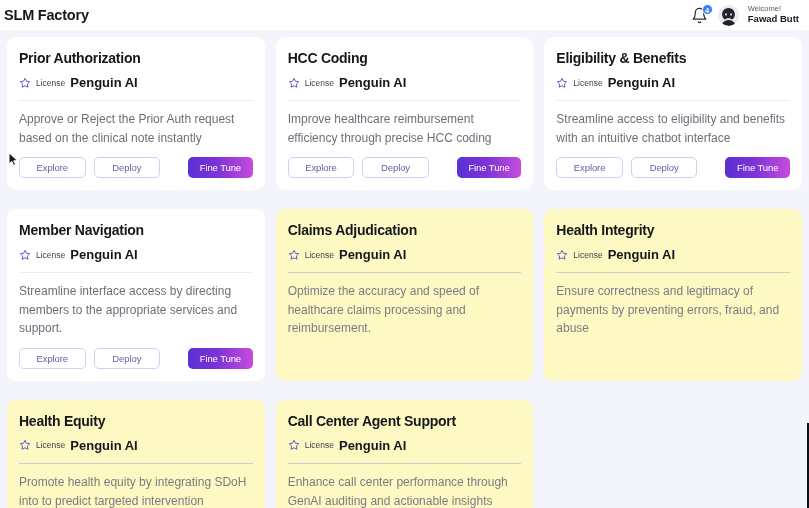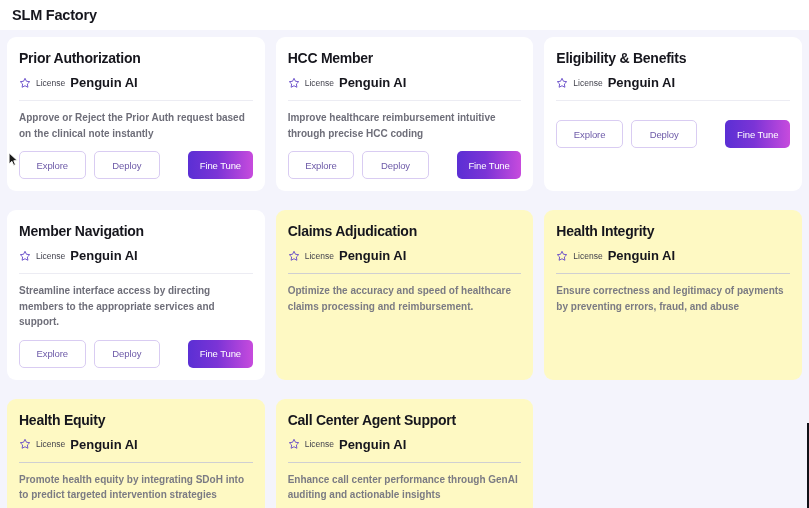--- a/index.html
+++ b/index.html
@@ -10,21 +10,21 @@
     font-family: "Liberation Sans", sans-serif;
   }
 
   
   .topbar {
     height: 30px;
     background: #ffffff;
     display: flex;
     align-items: center;
     justify-content: space-between;
-    padding: 0 10px 0 12px;
+    padding: 0 10px 0 4px;
     position: relative;
   }
   .app-title {
     font-size: 14.5px;
     font-weight: 600;
     color: #16161d;
     letter-spacing: -0.2px;
   }
   .topbar-right {
     display: flex;
@@ -116,36 +116,35 @@
     font-weight: 700;
     color: #16161d;
   }
   .divider {
     height: 1px;
     background: #ececf3;
     margin: 0 0 9px 0;
   }
   .card.disabled .divider { background: #cfcfd2; }
   .card-desc {
-    font-size: 10px;
+    font-size: 12px;
     line-height: 1.55;
     color: #6e6e79;
     flex: 1 1 auto;
-    font-weight: bold;
   }
   .card.disabled .card-desc { color: #7b7b83; }
 
   .btn-row {
     display: flex;
     gap: 8px;
     margin-top: 10px;
   }
   .btn {
     flex: 1 1 0;
-    height: 28px;
+    height: 21px;
     border-radius: 5px;
     font-size: 9.5px;
     display: flex;
     align-items: center;
     justify-content: center;
     cursor: pointer;
     user-select: none;
     letter-spacing: -0.1px;
   }
   .btn-outline {
@@ -173,20 +172,42 @@
     right: 0; bottom: 0;
     width: 2px; height: 85px;
     background: #111118;
   }
 </style>
 </head>
 <body>
 
 <div class="topbar">
   <div class="app-title">SLM Factory</div>
+  <div class="topbar-right">
+    <div class="bell-wrap">
+      <svg viewBox="0 0 24 24" width="17" height="17" fill="none" stroke="#2b2b33" stroke-width="1.7">
+        <path d="M18 8a6 6 0 0 0-12 0c0 7-3 9-3 9h18s-3-2-3-9" stroke-linecap="round" stroke-linejoin="round"></path>
+        <path d="M13.7 21a2 2 0 0 1-3.4 0" stroke-linecap="round" stroke-linejoin="round"></path>
+      </svg>
+      <span class="bell-badge">4</span>
+    </div>
+    <div class="avatar">
+      <svg viewBox="0 0 36 36" width="21" height="21">
+        <circle cx="18" cy="18" r="18" fill="#ebebf4"></circle>
+        <path d="M18 5c-6.1 0-11 4.9-11 11 0 3.6 1.7 6.8 4.4 8.8C14 23.4 16 22.8 18 22.8s4 .6 6.6 2c2.7-2 4.4-5.2 4.4-8.8 0-6.1-4.9-11-11-11z" fill="#23232b"></path>
+        <circle cx="13.6" cy="16.2" r="1.7" fill="#ffffff"></circle>
+        <circle cx="22.4" cy="16.2" r="1.7" fill="#ffffff"></circle>
+        <path d="M18 25.5c-4.6 0-8.6 2.4-10.6 6A17.9 17.9 0 0 0 18 36c4.2 0 8-1.5 11-4 -1.9-3.8-6.1-6.5-11-6.5z" fill="#23232b"></path>
+      </svg>
+    </div>
+    <div class="welcome-block">
+      <div class="welcome-sm">Welcome!</div>
+      <div class="welcome-name">Fawad Butt</div>
+    </div>
+  </div>
 </div>
 
 <div class="content">
   <div class="grid" id="grid">
       <div class="card">
         <div class="card-title">Prior Authorization</div>
         <div class="license-row">
           <svg class="star-icon" viewBox="0 0 24 24" fill="none" stroke="#6246c7" stroke-width="1.8" stroke-linejoin="round">
             <path d="M12 2.6l2.9 5.9 6.5.9-4.7 4.6 1.1 6.5-5.8-3-5.8 3 1.1-6.5L2.6 9.4l6.5-.9z"></path>
           </svg>
@@ -195,46 +216,47 @@
         </div>
         <div class="divider"></div>
         <div class="card-desc">Approve or Reject the Prior Auth request based on the clinical note instantly</div>
         <div class="btn-row">
           <div class="btn btn-outline">Explore</div>
           <div class="btn btn-outline">Deploy</div>
           <div class="btn btn-primary">Fine Tune</div>
         </div>
       </div>
       <div class="card">
-        <div class="card-title">HCC Member</div>
-        <div class="license-row">
-          <svg class="star-icon" viewBox="0 0 24 24" fill="none" stroke="#6246c7" stroke-width="1.8" stroke-linejoin="round">
-            <path d="M12 2.6l2.9 5.9 6.5.9-4.7 4.6 1.1 6.5-5.8-3-5.8 3 1.1-6.5L2.6 9.4l6.5-.9z"></path>
-          </svg>
-          <span class="license-label">License</span>
-          <span class="license-value">Penguin AI</span>
-        </div>
-        <div class="divider"></div>
-        <div class="card-desc">Improve healthcare reimbursement intuitive through precise HCC coding</div>
+        <div class="card-title">HCC Coding</div>
+        <div class="license-row">
+          <svg class="star-icon" viewBox="0 0 24 24" fill="none" stroke="#6246c7" stroke-width="1.8" stroke-linejoin="round">
+            <path d="M12 2.6l2.9 5.9 6.5.9-4.7 4.6 1.1 6.5-5.8-3-5.8 3 1.1-6.5L2.6 9.4l6.5-.9z"></path>
+          </svg>
+          <span class="license-label">License</span>
+          <span class="license-value">Penguin AI</span>
+        </div>
+        <div class="divider"></div>
+        <div class="card-desc">Improve healthcare reimbursement efficiency through precise HCC coding</div>
         <div class="btn-row">
           <div class="btn btn-outline">Explore</div>
           <div class="btn btn-outline">Deploy</div>
           <div class="btn btn-primary">Fine Tune</div>
         </div>
       </div>
       <div class="card">
         <div class="card-title">Eligibility &amp; Benefits</div>
         <div class="license-row">
           <svg class="star-icon" viewBox="0 0 24 24" fill="none" stroke="#6246c7" stroke-width="1.8" stroke-linejoin="round">
             <path d="M12 2.6l2.9 5.9 6.5.9-4.7 4.6 1.1 6.5-5.8-3-5.8 3 1.1-6.5L2.6 9.4l6.5-.9z"></path>
           </svg>
           <span class="license-label">License</span>
           <span class="license-value">Penguin AI</span>
         </div>
         <div class="divider"></div>
+        <div class="card-desc">Streamline access to eligibility and benefits with an intuitive chatbot interface</div>
         <div class="btn-row">
           <div class="btn btn-outline">Explore</div>
           <div class="btn btn-outline">Deploy</div>
           <div class="btn btn-primary">Fine Tune</div>
         </div>
       </div>
       <div class="card">
         <div class="card-title">Member Navigation</div>
         <div class="license-row">
           <svg class="star-icon" viewBox="0 0 24 24" fill="none" stroke="#6246c7" stroke-width="1.8" stroke-linejoin="round">

